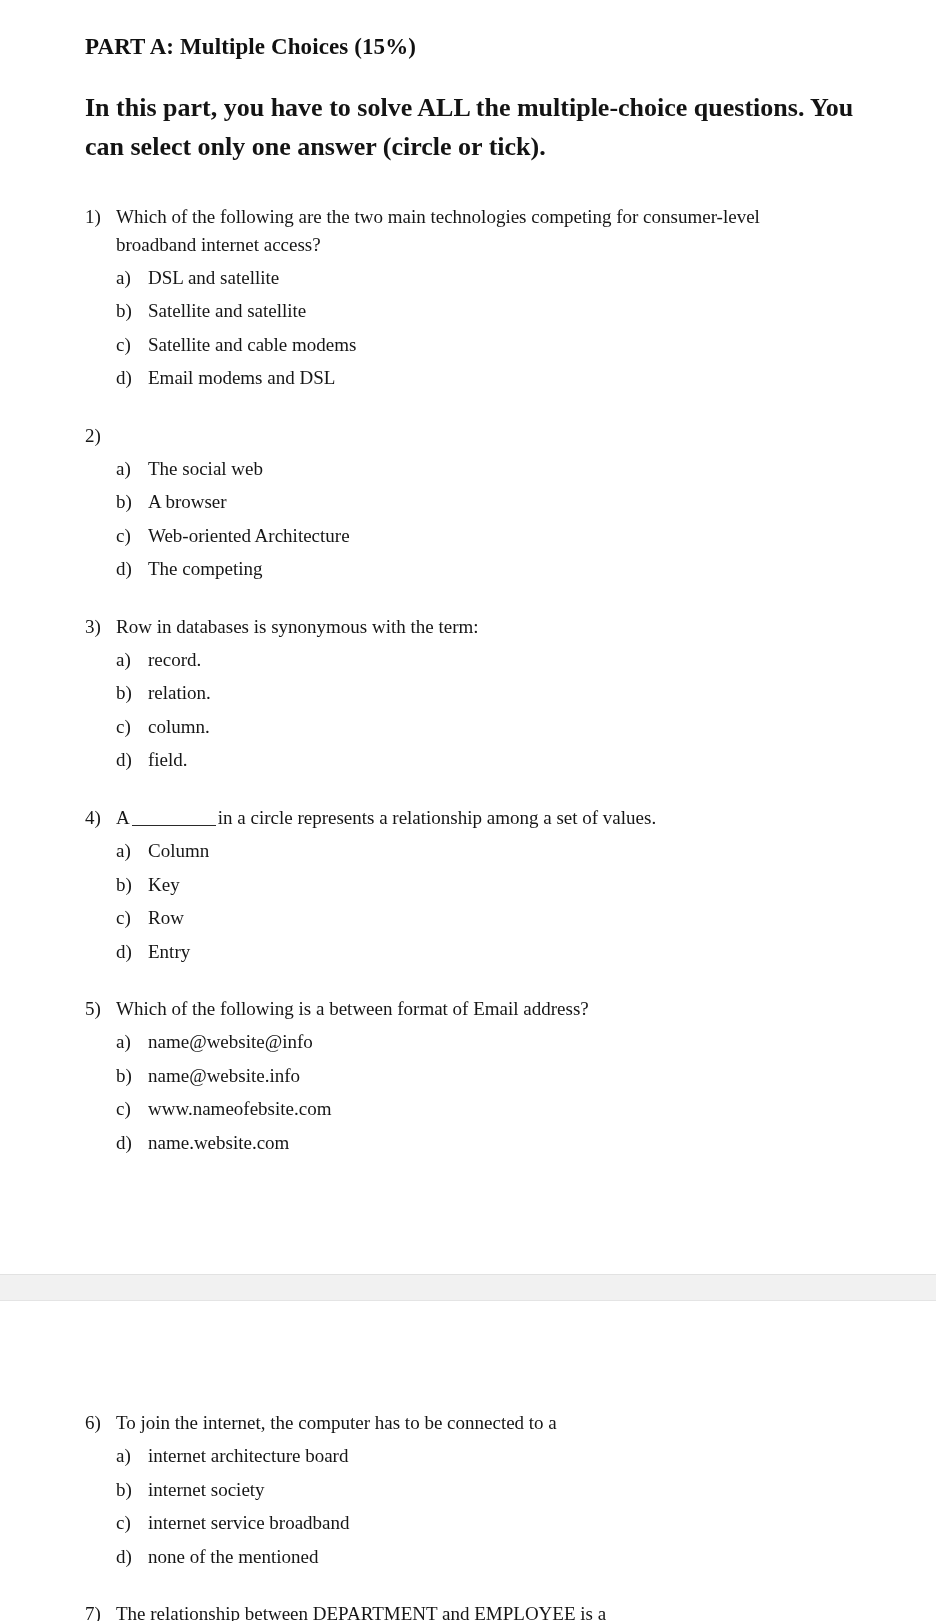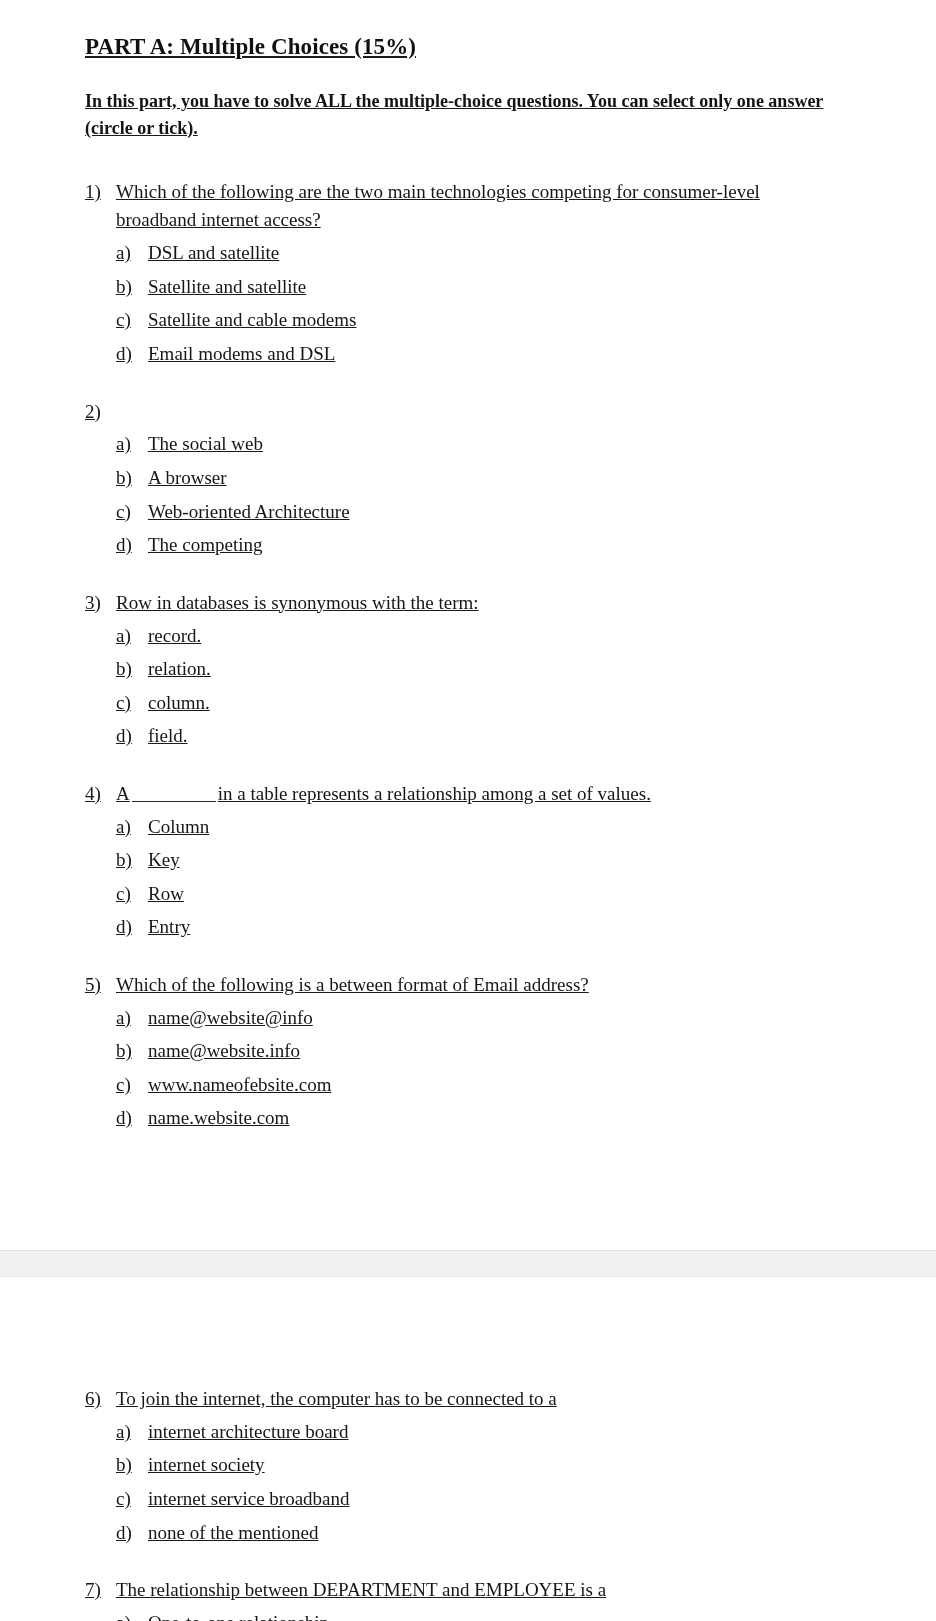--- a/index.html
+++ b/index.html
@@ -18,36 +18,35 @@
   }
 
   .page {
     position: relative;
     width: 936px;
     background: #ffffff;
   }
 
   .page-body {
     padding: 0 44px 0 85px;
-    text-decoration: underline;
   }
 
   
   .part-title {
     font-size: 23px;
     font-weight: bold;
     letter-spacing: 0.1px;
     margin: 0;
     padding-top: 33px;
     line-height: 1.25;
     color: #111111;
   }
 
   .intro-paragraph {
-    font-size: 18px;
+    font-size: 26px;
     font-weight: bold;
     line-height: 1.52;
     margin: 0;
     padding-top: 26px;
     max-width: 790px;
     color: #141414;
   }
 
   
   .question-list {
@@ -218,21 +217,21 @@
             <span class="option-letter">d)</span>
             <span class="option-text">field.</span>
           </li>
         </ul>
       </li>
 
       <li class="question-block">
         <div class="question-line">
           <span class="question-number">4)</span>
           <span class="question-text">
-            <span>A</span><span class="blank-fill"></span><span>in a table represents a relationship among a set of values.</span>
+            <span>A</span><span class="blank-fill"></span><span>in a circle represents a relationship among a set of values.</span>
           </span>
         </div>
         <ul class="options">
           <li class="option-row first-option">
             <span class="option-letter">a)</span>
             <span class="option-text">Column</span>
           </li>
           <li class="option-row">
             <span class="option-letter">b)</span>
             <span class="option-text">Key</span>

